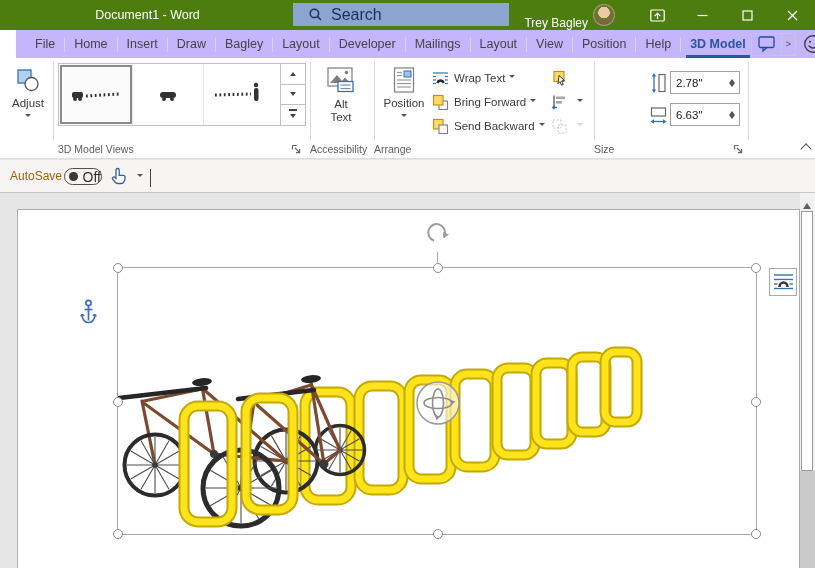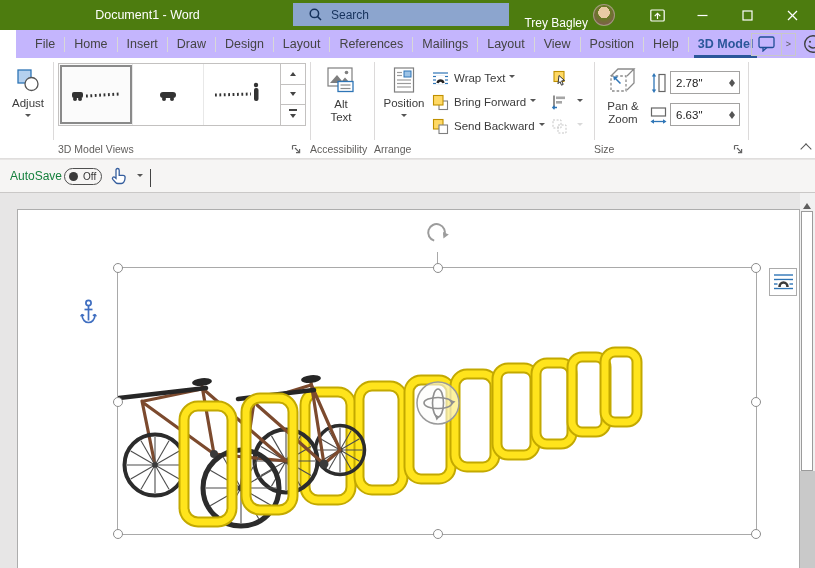--- a/index.html
+++ b/index.html
@@ -3,21 +3,21 @@
 <meta charset="utf-8">
 <style>
   *{margin:0;padding:0;box-sizing:border-box}
   body{font-family:"Liberation Sans",sans-serif;background:#fff}
   #app{position:relative;width:815px;height:568px;overflow:hidden;background:#fff}
 
   
   .titlebar{position:absolute;left:0;top:0;width:815px;height:30px;background:#4d7c0f;color:#fff}
   .doc-title{position:absolute;left:60px;top:0;width:175px;line-height:30px;text-align:center;font-size:12.5px;color:#fff}
   .search-box{position:absolute;left:293px;top:3px;width:216px;height:23px;background:#8ca5ce;display:flex;align-items:center;gap:9px;padding-left:16px;cursor:text}
-  .search-box span{font-size:12px;color:#16325c}
+  .search-box span{font-size:16px;color:#16325c}
   .user-name{position:absolute;left:508px;top:8px;width:80px;line-height:30px;text-align:right;font-size:12px;color:#fff}
   .avatar{position:absolute;left:593px;top:4px;width:22px;height:22px;border-radius:50%;
           background:radial-gradient(circle at 50% 38%, #e8cba4 0 36%, #a3795150 37%, #7d6049 75%, #5d4736 100%);border:1px solid #ffffff55}
   .tb-btn{position:absolute;top:0;width:45px;height:30px;display:flex;align-items:center;justify-content:center;cursor:default}
   .tb-opts{left:635px}.tb-min{left:680px}.tb-max{left:725px}.tb-close{left:770px}
 
   
   .tabrow{position:absolute;left:16px;top:30px;width:815px;height:28px;background:#c4b5fd}
   .tabs{position:absolute;left:10px;top:0;height:28px;display:flex;align-items:center}
   .tab{font-size:12.5px;color:#444;padding:0 9px;line-height:27px;position:relative;white-space:nowrap;cursor:default}
@@ -53,24 +53,24 @@
   .sizefield{position:absolute;width:70px;height:23px;border:1px solid #a3a2a1;background:#fff}
   .sizefield input{width:100%;height:100%;border:none;outline:none;font-size:11.5px;padding:0 16px 0 5px;font-family:"Liberation Sans",sans-serif;color:#222;background:transparent}
   .spin{position:absolute;right:2px;top:2px;width:11px;height:18px;display:flex;flex-direction:column;align-items:center;justify-content:space-between;padding:2px 0}
   .spin i{display:block;width:0;height:0;border:3px solid transparent}
   .spin i.u{border-bottom:4px solid #555}
   .spin i.d{border-top:4px solid #555}
   .collapse{position:absolute;left:799px;top:84px;width:14px;height:14px;display:flex;align-items:center;justify-content:center}
 
   
   .qat{position:absolute;left:0;top:159px;width:815px;height:34px;background:#f6f5f4;border-top:1px solid #e7e5e4;border-bottom:1px solid #cac8c7}
-  .qat-label{position:absolute;left:10px;top:9px;font-size:12px;color:#15803d}
+  .qat-label{position:absolute;left:10px;top:9px;font-size:12px;color:#a16207}
   .pill{position:absolute;left:64px;top:8px;width:38px;height:17px;border:1px solid #4f4f4f;border-radius:9px;display:flex;align-items:center;cursor:pointer}
   .pill .knob{width:9px;height:9px;border-radius:50%;background:#3a3a3a;margin-left:4px}
-  .pill .state{font-size:10px;color:#333;margin-left:5px}
+  .pill .state{font-size:14px;color:#333;margin-left:5px}
   .qat-hand{position:absolute;left:110px;top:7px}
   .qat-chev{position:absolute;left:133px;top:14px}
   .qat-more{position:absolute;left:150px;top:9px;width:13px;height:14px}
   .qat-more .l{width:9px;height:1.5px;background:#444;margin:2px auto 3px}
   .qat-more .c{width:6px;height:6px;border-left:1.5px solid #444;border-bottom:1.5px solid #444;transform:rotate(-45deg);margin:0 auto}
 
   
   .docarea{position:absolute;left:0;top:193px;width:815px;height:375px;background:#e7e6e6}
   .page{position:absolute;left:17px;top:16px;width:783px;height:360px;background:#fff;border:1px solid #adadad;border-bottom:none}
   .scrollbar{position:absolute;right:0;top:0;width:15px;height:375px;background:#f1f1f1}
@@ -139,25 +139,25 @@
   <div class="tabrow">
     <div class="tabs">
       <span class="tab">File</span>
         <span class="tab-sep"></span>
       <span class="tab">Home</span>
         <span class="tab-sep"></span>
       <span class="tab">Insert</span>
         <span class="tab-sep"></span>
       <span class="tab">Draw</span>
         <span class="tab-sep"></span>
-      <span class="tab">Design</span>
+      <span class="tab">Bagley</span>
         <span class="tab-sep"></span>
       <span class="tab">Layout</span>
         <span class="tab-sep"></span>
-      <span class="tab">References</span>
+      <span class="tab">Developer</span>
         <span class="tab-sep"></span>
       <span class="tab">Mailings</span>
         <span class="tab-sep"></span>
       <span class="tab">Layout</span>
         <span class="tab-sep"></span>
       <span class="tab">View</span>
         <span class="tab-sep"></span>
       <span class="tab">Position</span>
         <span class="tab-sep"></span>
       <span class="tab">Help</span>
@@ -313,29 +313,20 @@
     <div class="rowbtn" style="left:551px;top:57px;opacity:.5">
       <svg width="17" height="17" viewBox="0 0 17 17">
         <rect x="2" y="2" width="8" height="8" fill="none" stroke="#8a8a8a" stroke-width="1" stroke-dasharray="2 1.6"></rect>
         <rect x="7" y="7" width="8" height="8" fill="none" stroke="#8a8a8a" stroke-width="1" stroke-dasharray="2 1.6"></rect>
       </svg>
       <span class="chev sm dis"></span>
     </div>
     <span class="glabel" style="left:374px;width:220px">Arrange</span>
     <div class="rdiv" style="left:594px"></div>
 
-    <div class="bigbtn" style="left:598px;width:50px">
-      <svg width="34" height="30" viewBox="0 0 34 30" style="margin-top:3px">
-        <rect x="5" y="10" width="15" height="15" fill="none" stroke="#8a8a8a" stroke-width="1.3" stroke-dasharray="2.6 2"></rect>
-        <path d="M5 10 L12 3 L28 3 L21 10 M28 3 L28 17 L21 24" fill="none" stroke="#8a8a8a" stroke-width="1.3"></path>
-        <line x1="14.5" y1="17.5" x2="8.5" y2="11.5" stroke="#2e75b6" stroke-width="1.5"></line>
-        <path d="M7.2 10.2 L12.2 10.8 L8 14.5 Z" fill="#2e75b6"></path>
-      </svg>
-      <span class="blabel" style="width:40px">Pan &amp; Zoom</span>
-    </div>
     <svg width="17" height="22" viewBox="0 0 17 22" style="position:absolute;left:650px;top:14px">
       <rect x="9" y="2.5" width="6" height="17" fill="none" stroke="#666" stroke-width="1.2"></rect>
       <line x1="4" y1="3.5" x2="4" y2="18.5" stroke="#2e75b6" stroke-width="1.3"></line>
       <path d="M4 1 L6.2 4.5 L1.8 4.5 Z" fill="#2e75b6"></path>
       <path d="M4 21 L6.2 17.5 L1.8 17.5 Z" fill="#2e75b6"></path>
     </svg>
     <div class="sizefield" style="left:670px;top:13px">
       <input readonly="" value="2.78&quot;" style="">
       <div class="spin">
           <i class="u"></i>

